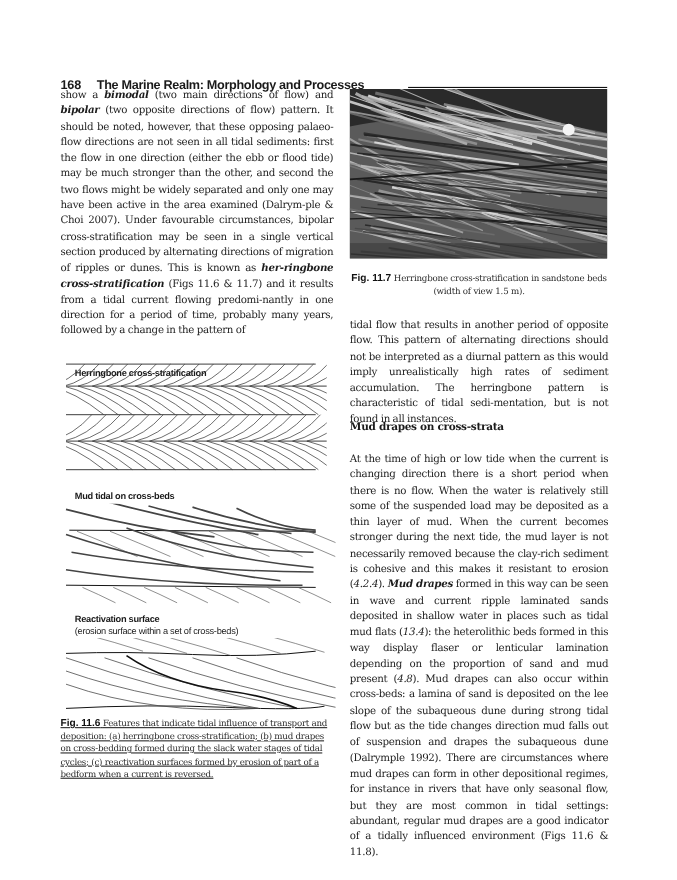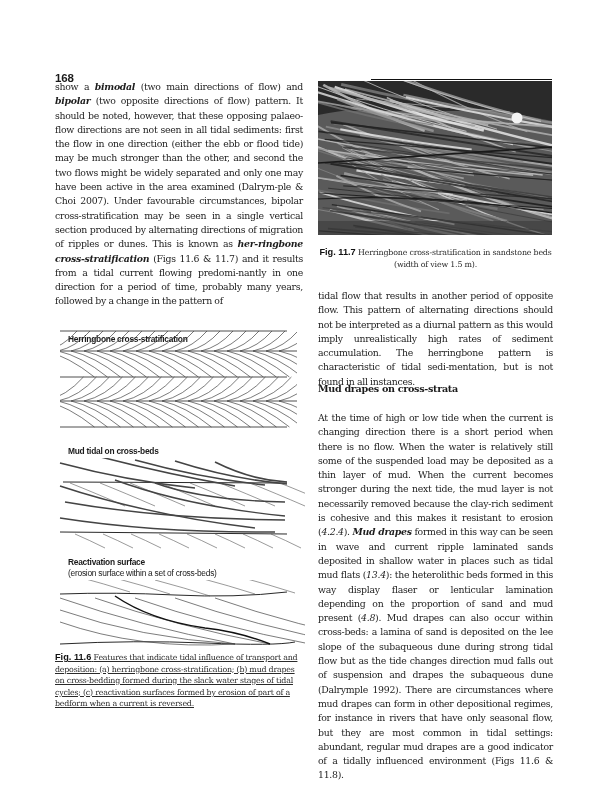--- a/index.html
+++ b/index.html
@@ -29,20 +29,21 @@
     .fig-sublabel { position: absolute; font-family: "Liberation Sans", sans-serif; font-size: 8.4px; letter-spacing: -0.25px; color: #1a1a1a; }
     .diagram { position: absolute; left: 55px; }
 
     .fig-caption { position: absolute; left: 55px; top: 652px; width: 250px; font-family: "DejaVu Serif", serif; font-size: 7.9px; line-height: 11.5px; color: #2a2a2a; letter-spacing: -0.22px; text-decoration: underline; }
   </style>
 </head>
 <body>
 
 <div class="running-head">
   <span class="page-num">168</span>
+  <span class="head-title">The Marine Realm: Morphology and Processes</span>
   <span class="head-rule"></span>
 </div>
 
 <div class="col left-body">
   <p><span>show a </span><span class="term">bimodal</span><span> (two main directions of flow) and </span><span class="term">bipolar</span><span> (two opposite directions of flow) pattern. It should be noted, however, that these opposing palaeo-flow directions are not seen in all tidal sediments: first the flow in one direction (either the ebb or flood tide) may be much stronger than the other, and second the two flows might be widely separated and only one may have been active in the area examined (Dalrym-ple &amp; Choi 2007). Under favourable circumstances, bipolar cross-stratification may be seen in a single vertical section produced by alternating directions of migration of ripples or dunes. This is known as </span><span class="term">her-ringbone cross-stratification</span><span> (Figs 11.6 &amp; 11.7) and it results from a tidal current flowing predomi-nantly in one direction for a period of time, probably many years, followed by a change in the pattern of</span></p>
 </div>
 
 <div class="photo">
   <svg id="photo-svg" width="234" height="154" viewBox="0 0 234 154">
       <rect x="0" y="0" width="234" height="154" fill="#5a5a5a"></rect>

